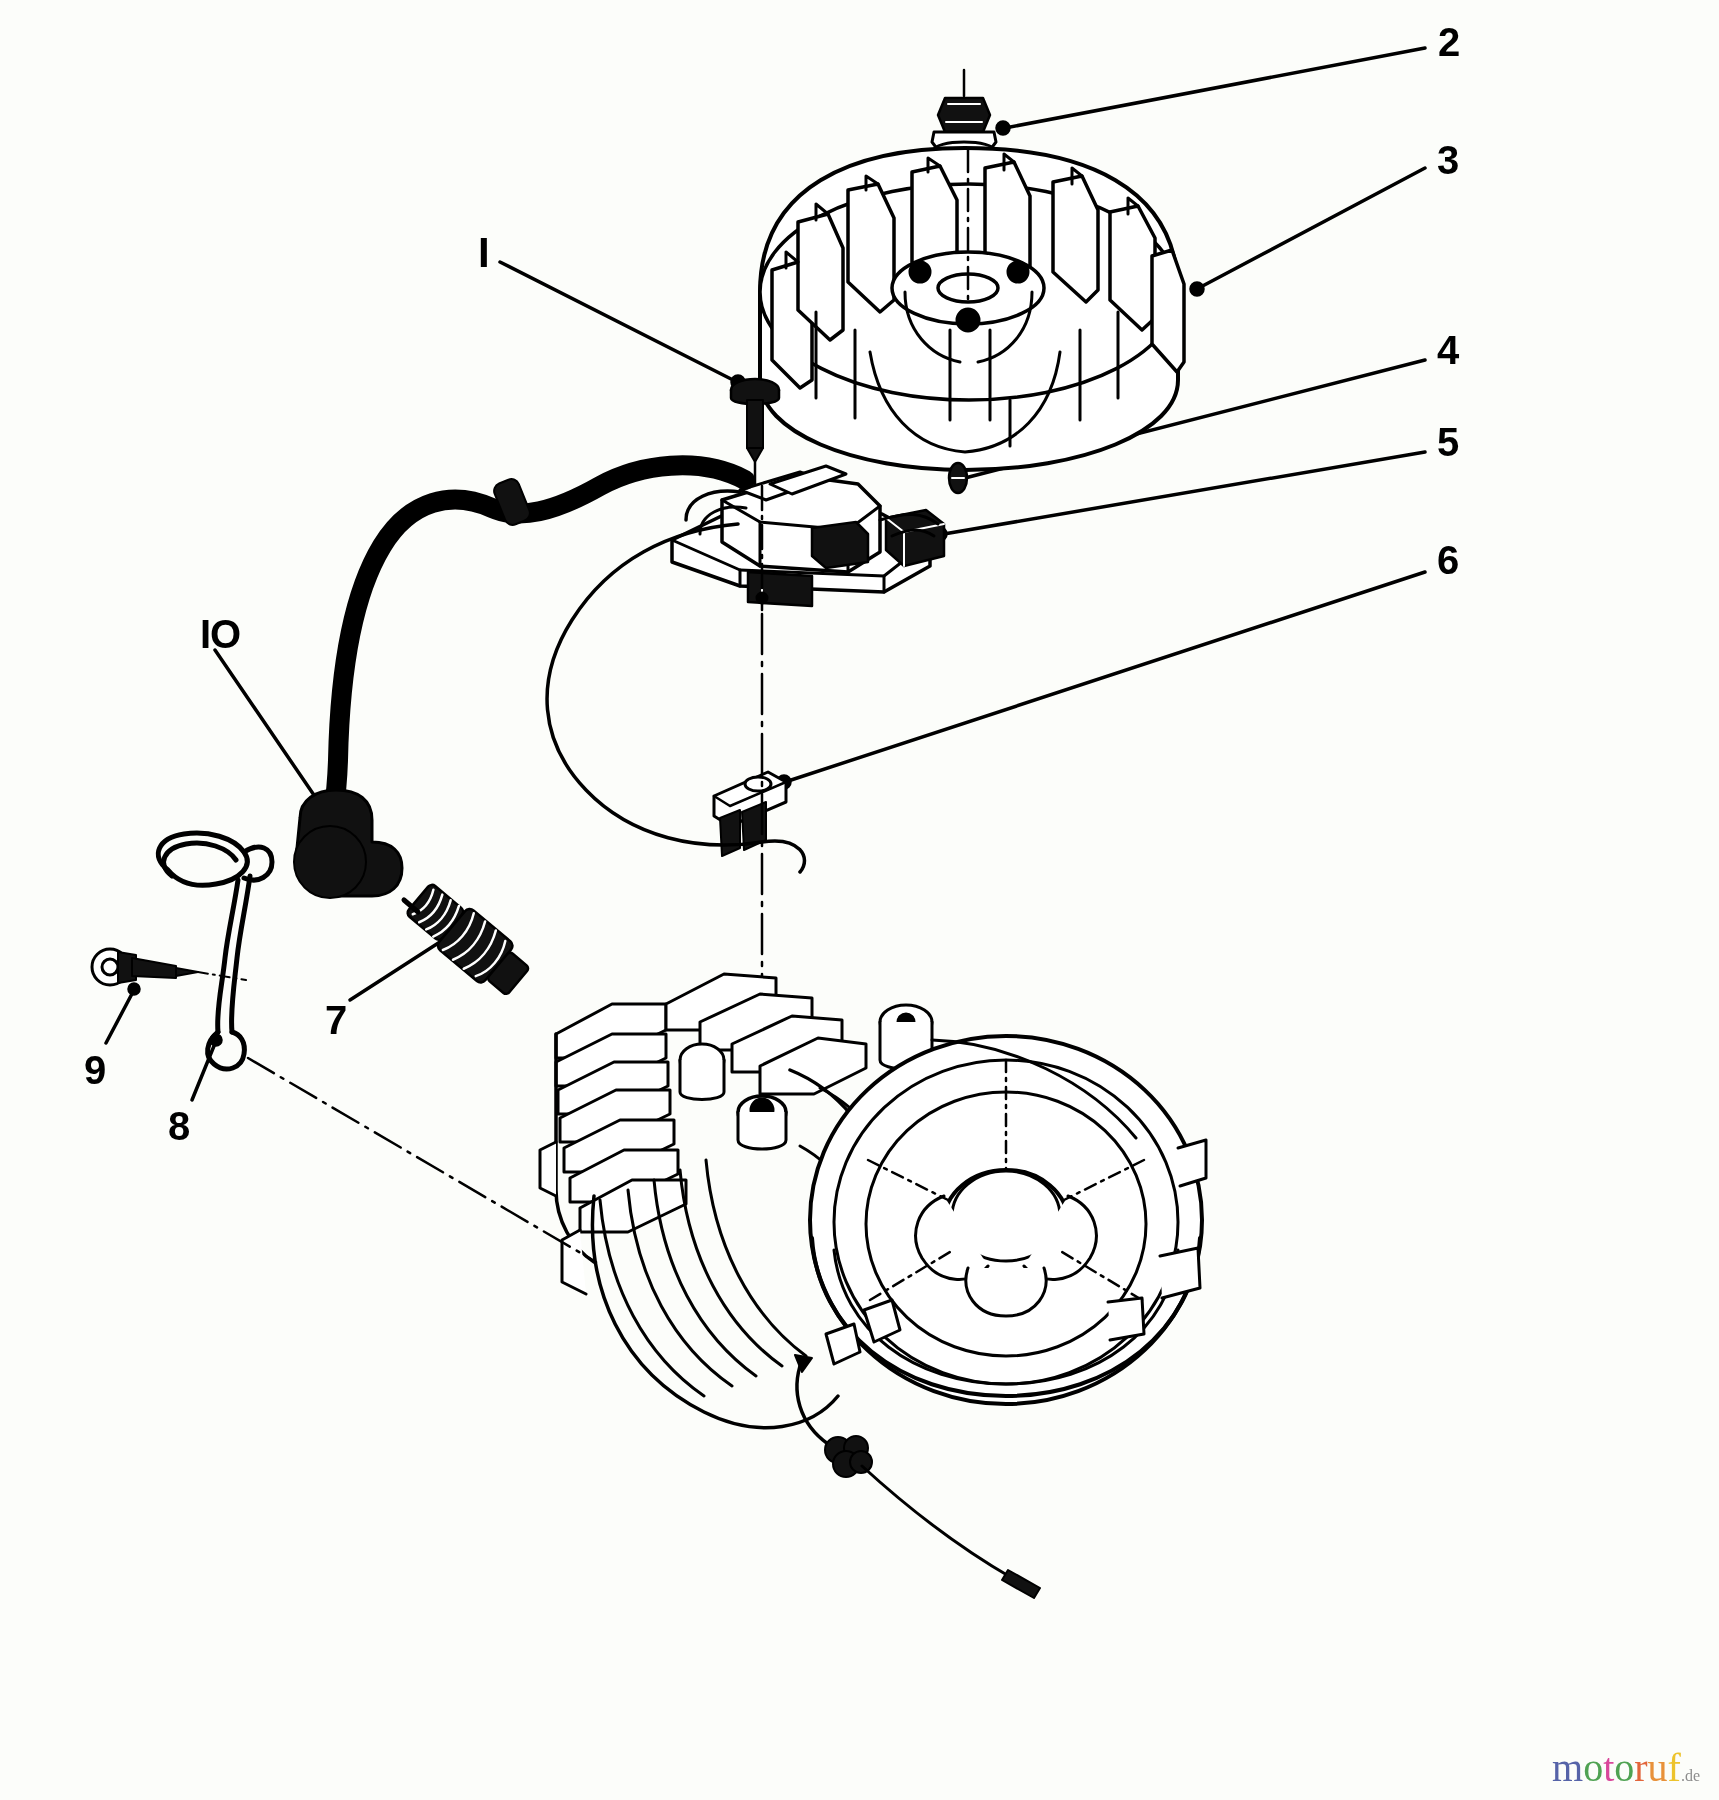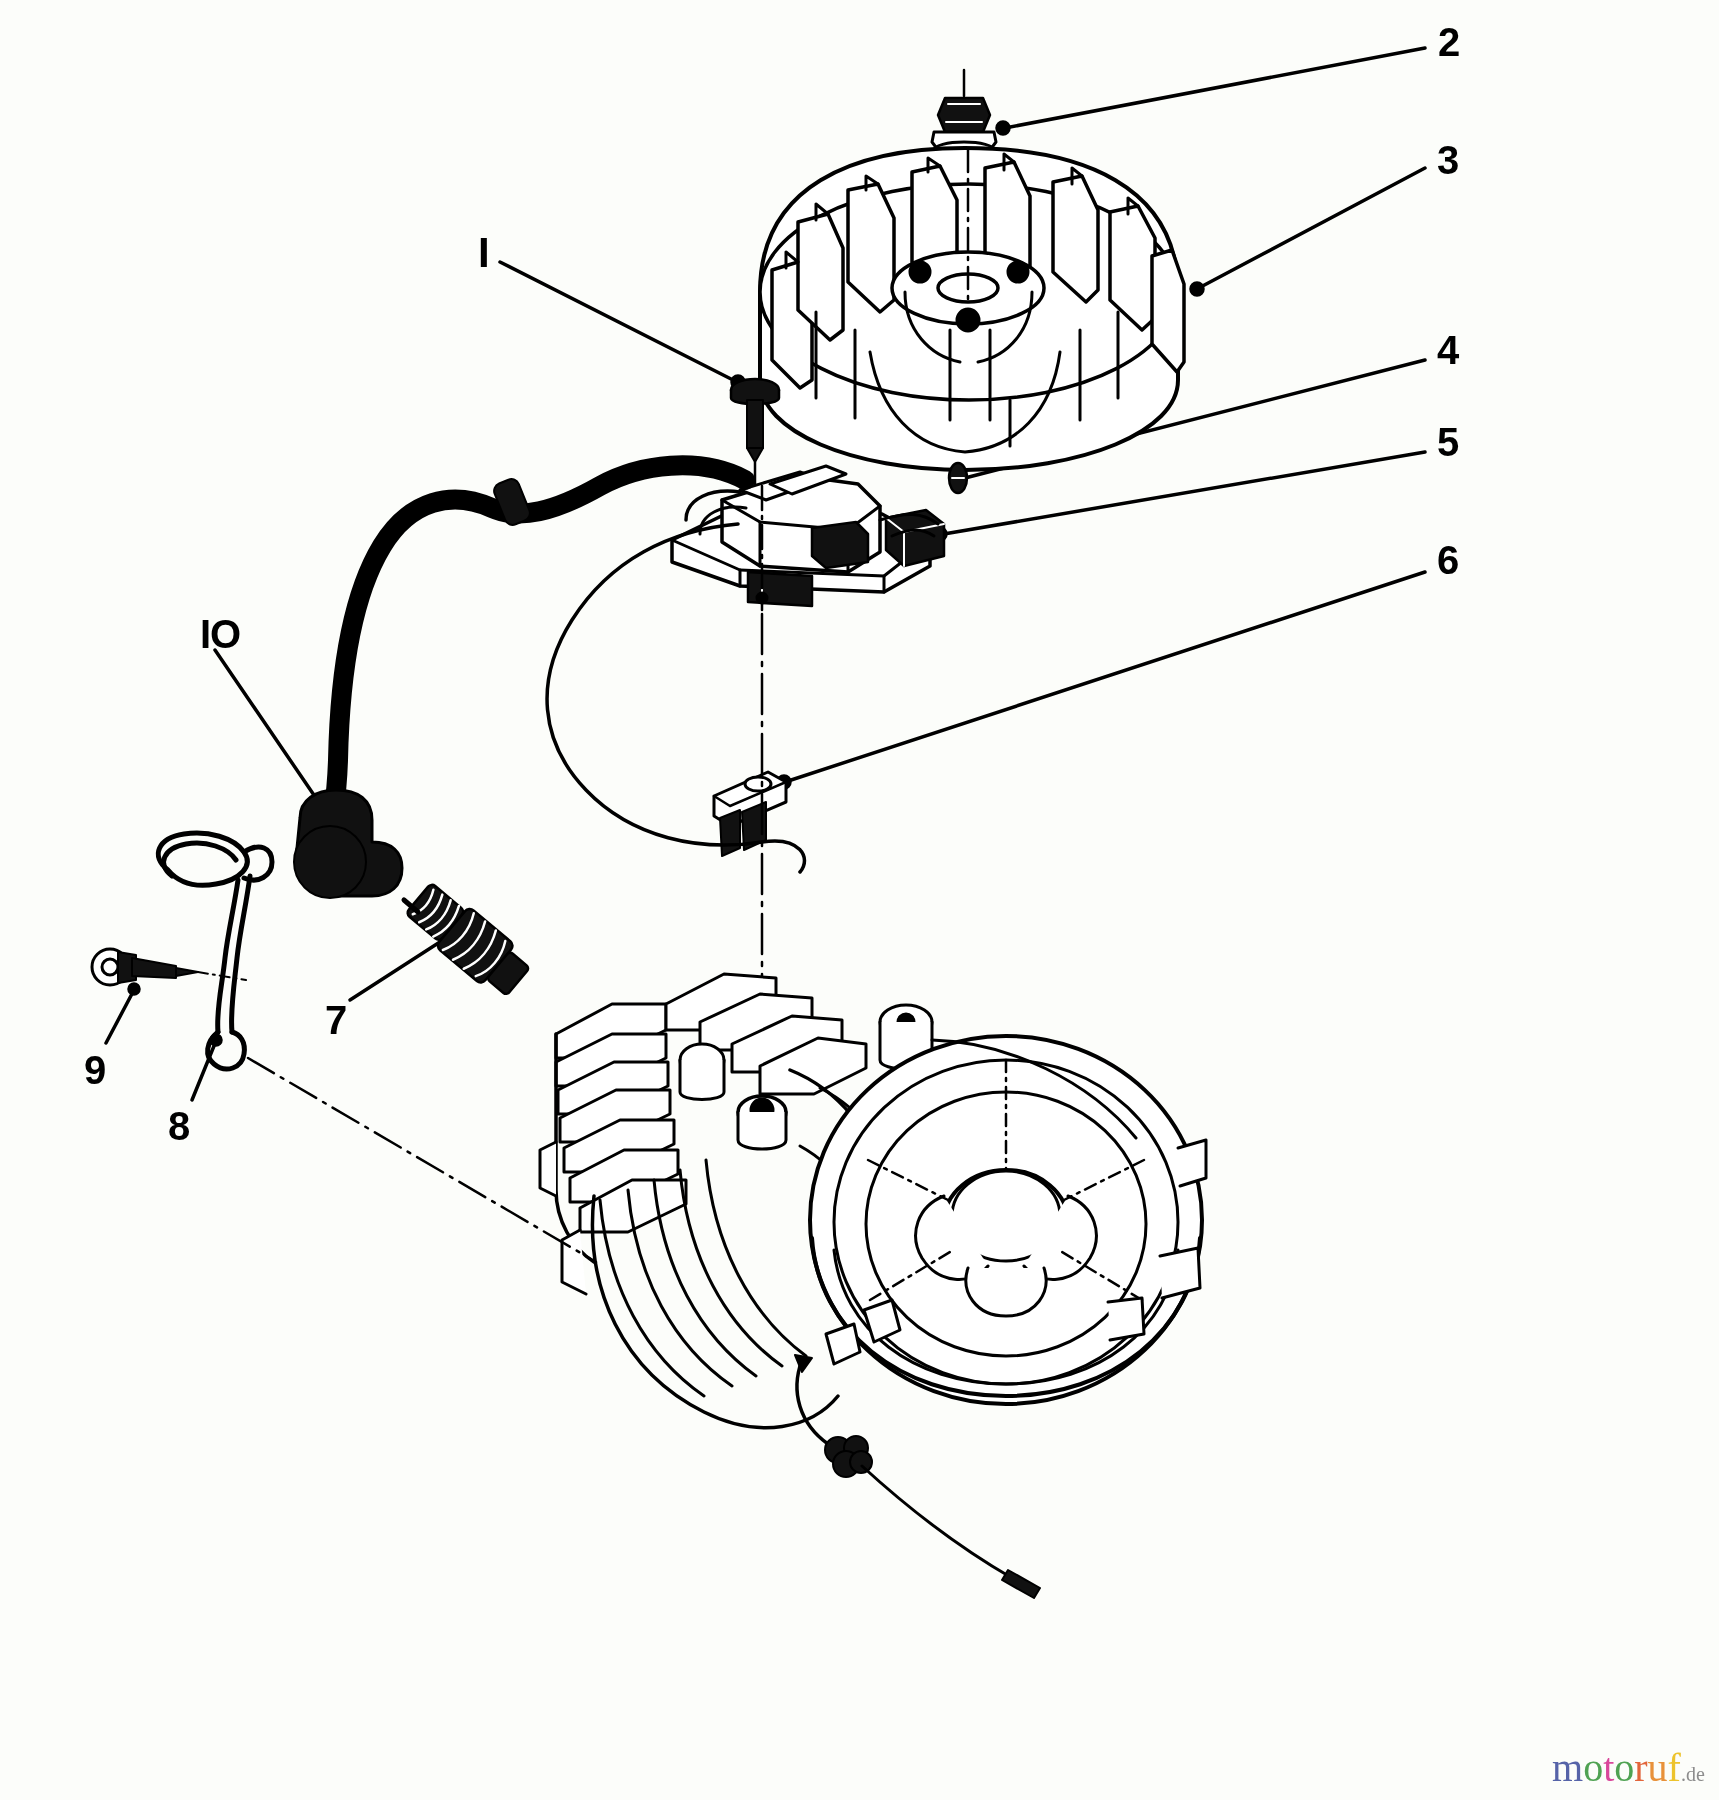--- a/index.html
+++ b/index.html
@@ -46,21 +46,21 @@
     left: 1552px;
     top: 1748px;
     font-family: "Liberation Serif", serif;
     font-size: 40px;
     line-height: 1;
     white-space: nowrap;
     user-select: none;
   }
   #watermark span { display: inline; }
   #watermark .dot-de {
-    font-size: 20px;
+    font-size: 16px;
     letter-spacing: 0px;
   }
 </style>
 </head>
 <body>
 
 <div id="page">
 
   <svg id="diagram-svg" viewBox="0 0 1719 1800" xmlns="http://www.w3.org/2000/svg">
 

